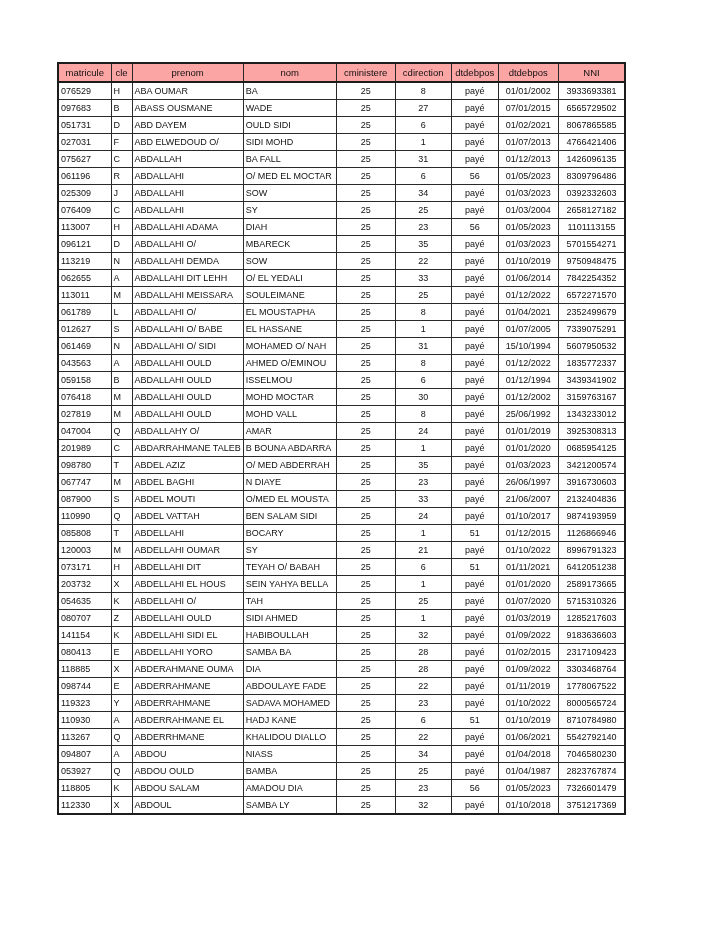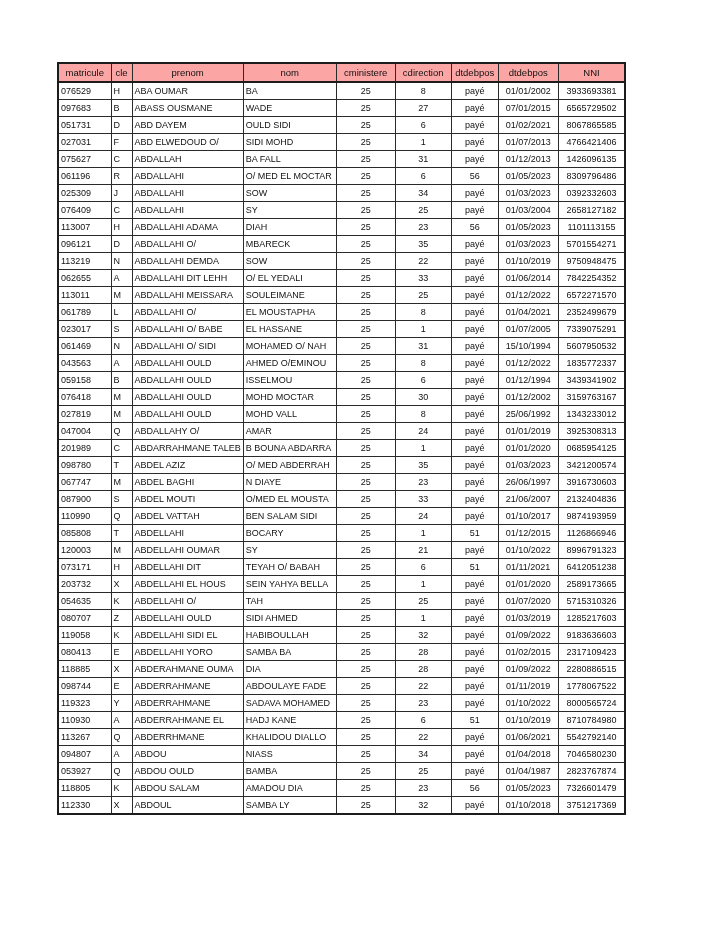--- a/index.html
+++ b/index.html
@@ -227,21 +227,21 @@
           <td class="align-left">L</td>
           <td class="align-left">ABDALLAHI O/</td>
           <td class="align-left">EL MOUSTAPHA</td>
           <td class="align-center">25</td>
           <td class="align-center">8</td>
           <td class="align-center">payé</td>
           <td class="align-center">01/04/2021</td>
           <td class="align-center">2352499679</td>
         </tr>
         <tr>
-          <td class="align-left">023017</td>
+          <td class="align-left">012627</td>
           <td class="align-left">S</td>
           <td class="align-left">ABDALLAHI O/ BABE</td>
           <td class="align-left">EL HASSANE</td>
           <td class="align-center">25</td>
           <td class="align-center">1</td>
           <td class="align-center">payé</td>
           <td class="align-center">01/07/2005</td>
           <td class="align-center">7339075291</td>
         </tr>
         <tr>
@@ -425,21 +425,21 @@
           <td class="align-left">Z</td>
           <td class="align-left">ABDELLAHI OULD</td>
           <td class="align-left">SIDI AHMED</td>
           <td class="align-center">25</td>
           <td class="align-center">1</td>
           <td class="align-center">payé</td>
           <td class="align-center">01/03/2019</td>
           <td class="align-center">1285217603</td>
         </tr>
         <tr>
-          <td class="align-left">119058</td>
+          <td class="align-left">141154</td>
           <td class="align-left">K</td>
           <td class="align-left">ABDELLAHI SIDI EL</td>
           <td class="align-left">HABIBOULLAH</td>
           <td class="align-center">25</td>
           <td class="align-center">32</td>
           <td class="align-center">payé</td>
           <td class="align-center">01/09/2022</td>
           <td class="align-center">9183636603</td>
         </tr>
         <tr>
@@ -455,21 +455,21 @@
         </tr>
         <tr>
           <td class="align-left">118885</td>
           <td class="align-left">X</td>
           <td class="align-left">ABDERAHMANE OUMA</td>
           <td class="align-left">DIA</td>
           <td class="align-center">25</td>
           <td class="align-center">28</td>
           <td class="align-center">payé</td>
           <td class="align-center">01/09/2022</td>
-          <td class="align-center">2280886515</td>
+          <td class="align-center">3303468764</td>
         </tr>
         <tr>
           <td class="align-left">098744</td>
           <td class="align-left">E</td>
           <td class="align-left">ABDERRAHMANE</td>
           <td class="align-left">ABDOULAYE FADE</td>
           <td class="align-center">25</td>
           <td class="align-center">22</td>
           <td class="align-center">payé</td>
           <td class="align-center">01/11/2019</td>

